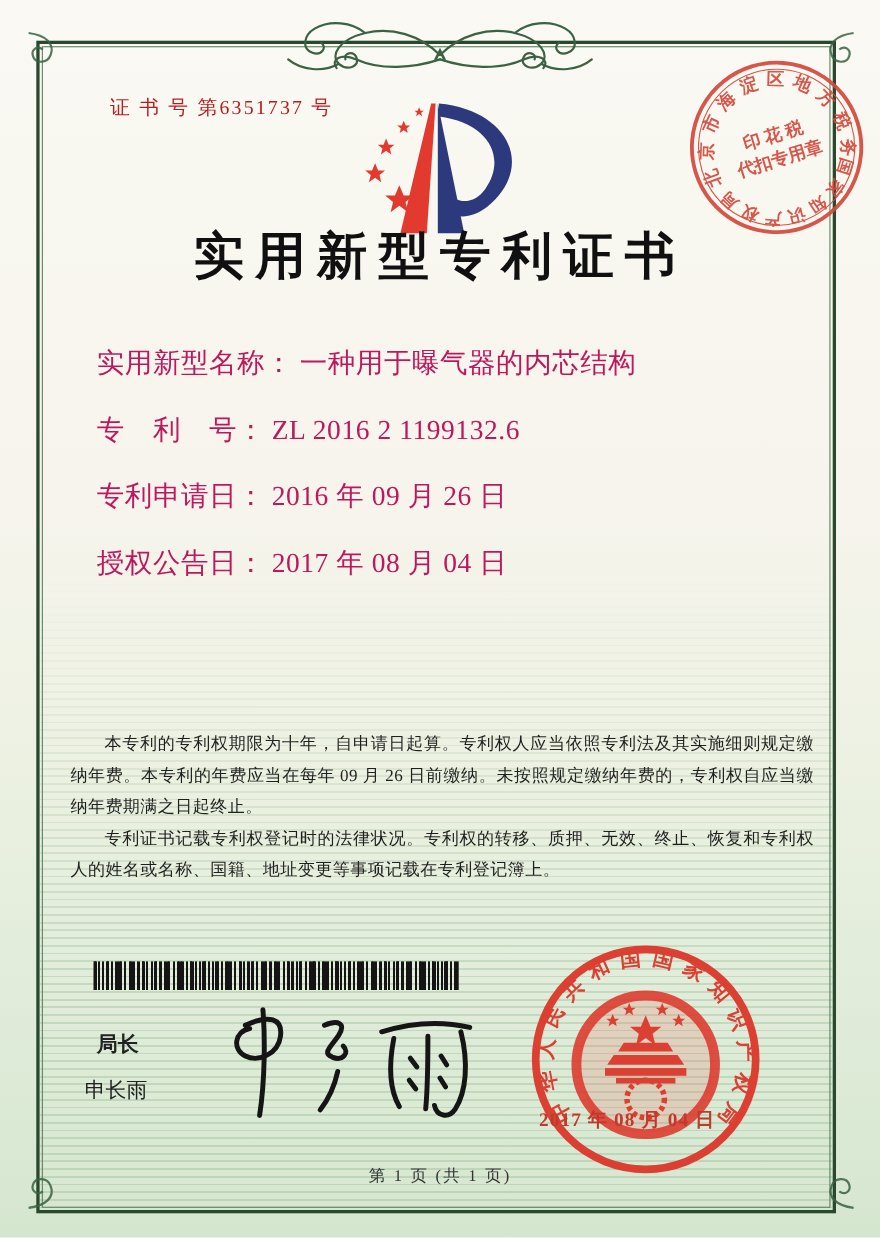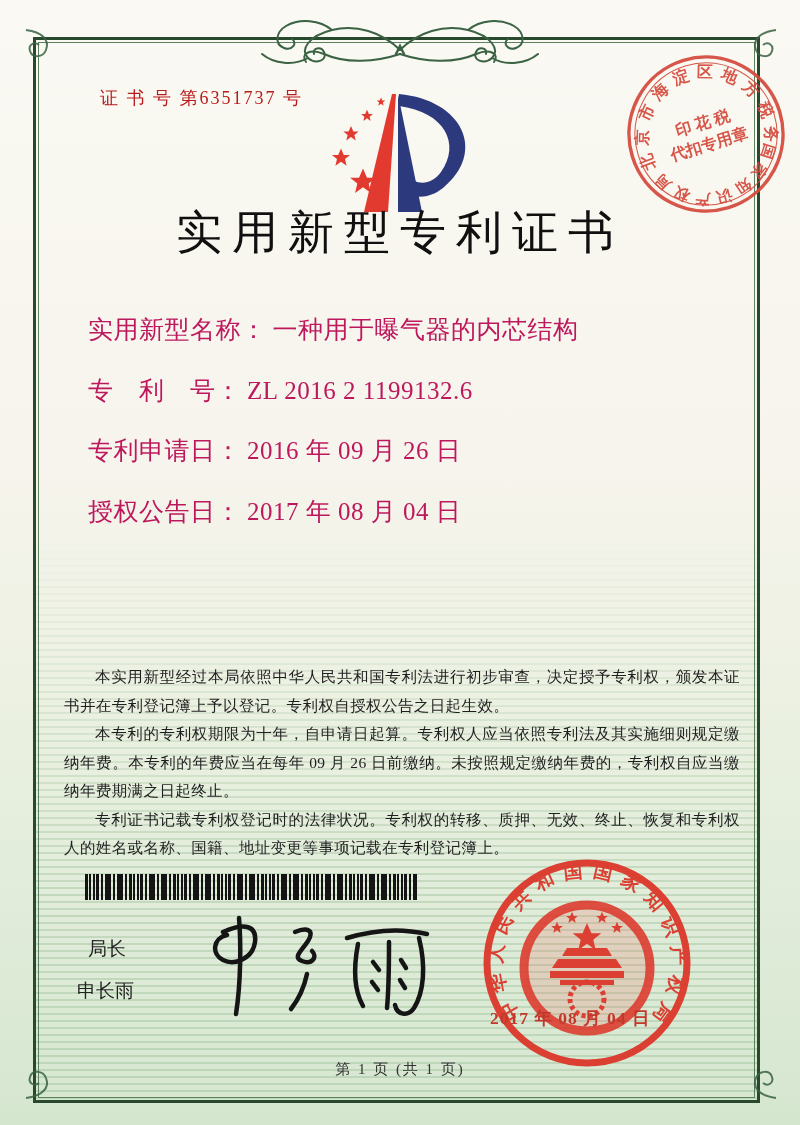--- a/index.html
+++ b/index.html
@@ -12,32 +12,32 @@
   .waves{
     position:absolute;left:36px;top:40px;right:43px;bottom:25px;pointer-events:none;
     background:repeating-linear-gradient(180deg,rgba(120,170,120,.28) 0 1.6px,transparent 1.6px 7px);
     -webkit-mask-image:linear-gradient(180deg,transparent 0 46%,rgba(0,0,0,.55) 62%,#000 80%);
     mask-image:linear-gradient(180deg,transparent 0 46%,rgba(0,0,0,.55) 62%,#000 80%);
   }
   .frame{position:absolute;left:33px;top:37px;right:40px;bottom:22px;border:3px solid #29492f;pointer-events:none;}
   .frame-inner{position:absolute;inset:2px;border:1px solid #5b815f;}
   .abs{position:absolute;}
   .cert-no{left:100px;top:86px;font-size:18px;letter-spacing:2px;color:#b91c1c;}
-  .title{left:0;right:0;top:202px;text-align:center;font-size:46px;font-weight:400;letter-spacing:10px;color:#101010;}
+  .title{left:0;right:0;top:202px;text-align:center;font-size:46px;font-weight:700;letter-spacing:10px;color:#101010;}
   .fields{left:88px;right:55px;top:313px;}
   .field{height:60.5px;font-size:25px;letter-spacing:.5px;color:#be185d;white-space:nowrap;}
   .field .val{margin-left:6px;}
   .paras{left:64px;right:60px;top:663px;font-size:15.5px;line-height:28.5px;text-align:justify;color:#1f1f1f;}
   .paras p{margin:0;text-indent:2em;letter-spacing:.4px;}
   .barcode{left:85px;top:874px;width:332px;height:26px;
     background:
       repeating-linear-gradient(90deg,#141414 0 2px,transparent 2px 4px),
       repeating-linear-gradient(90deg,#141414 0 3px,transparent 3px 11px);
   }
-  .sig-title{left:88px;top:936px;font-size:19px;font-family:"Liberation Sans","DejaVu Sans",sans-serif;color:#222;}
+  .sig-title{left:88px;top:936px;font-size:19px;font-family:"Liberation Sans","DejaVu Sans",sans-serif;color:#222;font-weight:bold;}
   .sig-name{left:77px;top:978px;font-size:19px;font-family:"Liberation Sans","DejaVu Sans",sans-serif;color:#222;}
   .sig-svg{left:195px;top:912px;}
   .footer{left:0;right:0;top:1060px;text-align:center;font-size:15px;letter-spacing:2px;color:#333;}
   .tax-stamp{left:622px;top:50px;transform:rotate(-17deg);opacity:.92;}
   .big-seal{left:480px;top:856px;opacity:.95;}
   .seal-date{left:490px;top:1006px;font-size:17.5px;color:#c2392c;letter-spacing:1px;font-weight:600;}
   .logo{left:295px;top:90px;}
   .ornament-top{left:248px;top:10px;}
   .corner{position:absolute;opacity:.85;}
   svg text{font-family:"Liberation Serif","DejaVu Serif",serif;}
@@ -131,21 +131,20 @@
   </div>
   <div class="field">
     <span class="lab">专利申请日：</span><span class="val">2016 年 09 月 26 日</span>
   </div>
   <div class="field">
     <span class="lab">授权公告日：</span><span class="val">2017 年 08 月 04 日</span>
   </div>
 </div>
 
 <div class="abs paras">
-  <p>本实用新型经过本局依照中华人民共和国专利法进行初步审查，决定授予专利权，颁发本证书并在专利登记簿上予以登记。专利权自授权公告之日起生效。</p>
   <p>本专利的专利权期限为十年，自申请日起算。专利权人应当依照专利法及其实施细则规定缴纳年费。本专利的年费应当在每年 09 月 26 日前缴纳。未按照规定缴纳年费的，专利权自应当缴纳年费期满之日起终止。</p>
   <p>专利证书记载专利权登记时的法律状况。专利权的转移、质押、无效、终止、恢复和专利权人的姓名或名称、国籍、地址变更等事项记载在专利登记簿上。</p>
 </div>
 
 <div class="abs barcode"></div>
 
 <div class="abs sig-title">局长</div>
 <div class="abs sig-name">申长雨</div>
 
 <svg class="abs sig-svg" width="250" height="108" viewBox="0 0 250 108">

